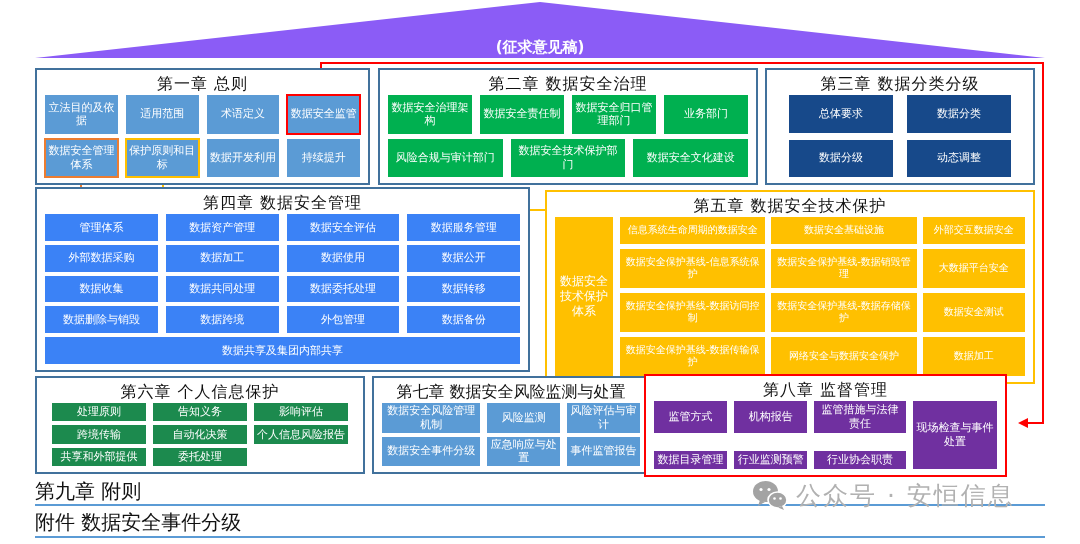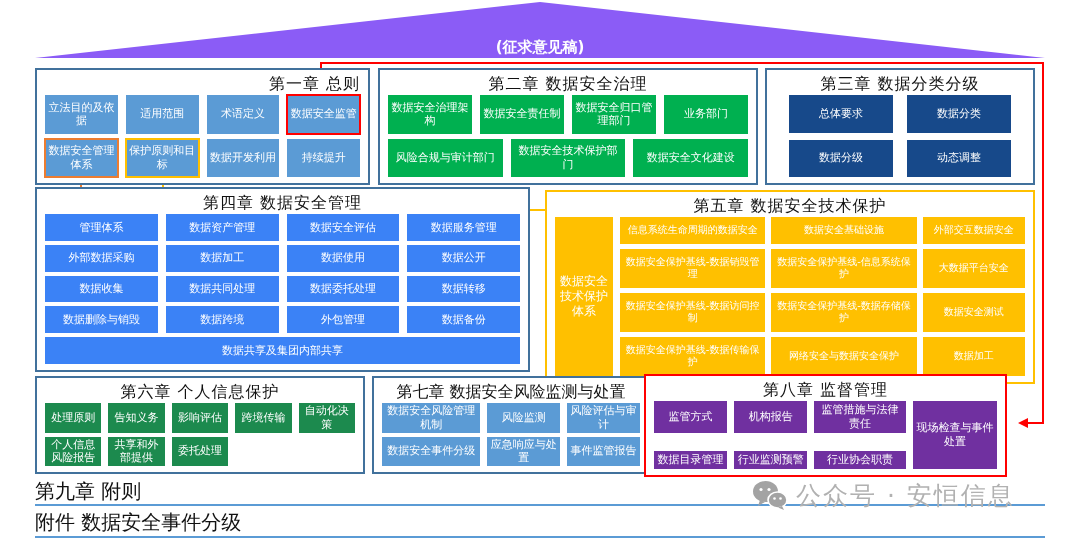--- a/index.html
+++ b/index.html
@@ -66,21 +66,21 @@
   <div class="line red" style="left:1042px;top:62px;width:2px;height:362px;"></div>
   <div class="line red" style="left:1027px;top:422px;width:17px;height:2px;"></div>
   <div class="arrow" style="left:1018px;top:418px;border-top:5px solid transparent;border-bottom:5px solid transparent;border-right:10px solid #FF0000;"></div>
 
   <div class="line orangeln" style="left:80px;top:181px;width:2px;height:29px;"></div>
   <div class="arrow" style="left:76px;top:209px;border-left:5px solid transparent;border-right:5px solid transparent;border-top:9px solid #ED7D31;"></div>
 
   <div class="line goldln" style="left:162px;top:181px;width:2px;height:30px;"></div>
   <div class="line goldln" style="left:162px;top:209px;width:383px;height:2px;"></div>
 
-  <div class="chap" style="left:35px;top:68px;width:335px;height:117px;align-items:flex-end;">
+  <div class="chap" style="left:35px;top:68px;width:335px;height:117px;">
     <div class="chap-title">第一章 总则</div>
     <div class="grid" style="grid-template-columns:repeat(4,1fr);">
       <div class="item c-blue">立法目的及依据</div>
       <div class="item c-blue">适用范围</div>
       <div class="item c-blue">术语定义</div>
       <div class="item c-blue bd-red">数据安全监管</div>
       <div class="item c-blue bd-orange">数据安全管理体系</div>
       <div class="item c-blue bd-gold">保护原则和目标</div>
       <div class="item c-blue">数据开发利用</div>
       <div class="item c-blue">持续提升</div>
@@ -134,36 +134,36 @@
   </div>
 
   <div class="chap gold-border" style="left:545px;top:190px;width:490px;height:194px;">
     <div class="chap-title">第五章 数据安全技术保护</div>
     <div class="ch5-body">
       <div class="item c-gold ch5-side">数据安全技术保护体系</div>
       <div class="ch5-grid">
         <div class="item c-gold">信息系统生命周期的数据安全</div>
         <div class="item c-gold">数据安全基础设施</div>
         <div class="item c-gold">外部交互数据安全</div>
+        <div class="item c-gold">数据安全保护基线-信息系统保护</div>
         <div class="item c-gold">数据安全保护基线-数据销毁管理</div>
-        <div class="item c-gold">数据安全保护基线-信息系统保护</div>
         <div class="item c-gold">大数据平台安全</div>
         <div class="item c-gold">数据安全保护基线-数据访问控制</div>
         <div class="item c-gold">数据安全保护基线-数据存储保护</div>
         <div class="item c-gold">数据安全测试</div>
         <div class="item c-gold">数据安全保护基线-数据传输保护</div>
         <div class="item c-gold">网络安全与数据安全保护</div>
         <div class="item c-gold">数据加工</div>
       </div>
     </div>
   </div>
 
   <div class="chap" style="left:35px;top:376px;width:330px;height:98px;align-items:center;">
     <div class="chap-title">第六章 个人信息保护</div>
-    <div class="grid" style="grid-template-columns:repeat(5,1fr);gap:4px 7px;">
+    <div class="grid" style="grid-template-columns:repeat(3,1fr);gap:4px 7px;">
       <div class="item c-dgreen">处理原则</div>
       <div class="item c-dgreen">告知义务</div>
       <div class="item c-dgreen">影响评估</div>
       <div class="item c-dgreen">跨境传输</div>
       <div class="item c-dgreen">自动化决策</div>
       <div class="item c-dgreen">个人信息风险报告</div>
       <div class="item c-dgreen">共享和外部提供</div>
       <div class="item c-dgreen">委托处理</div>
     </div>
   </div>

